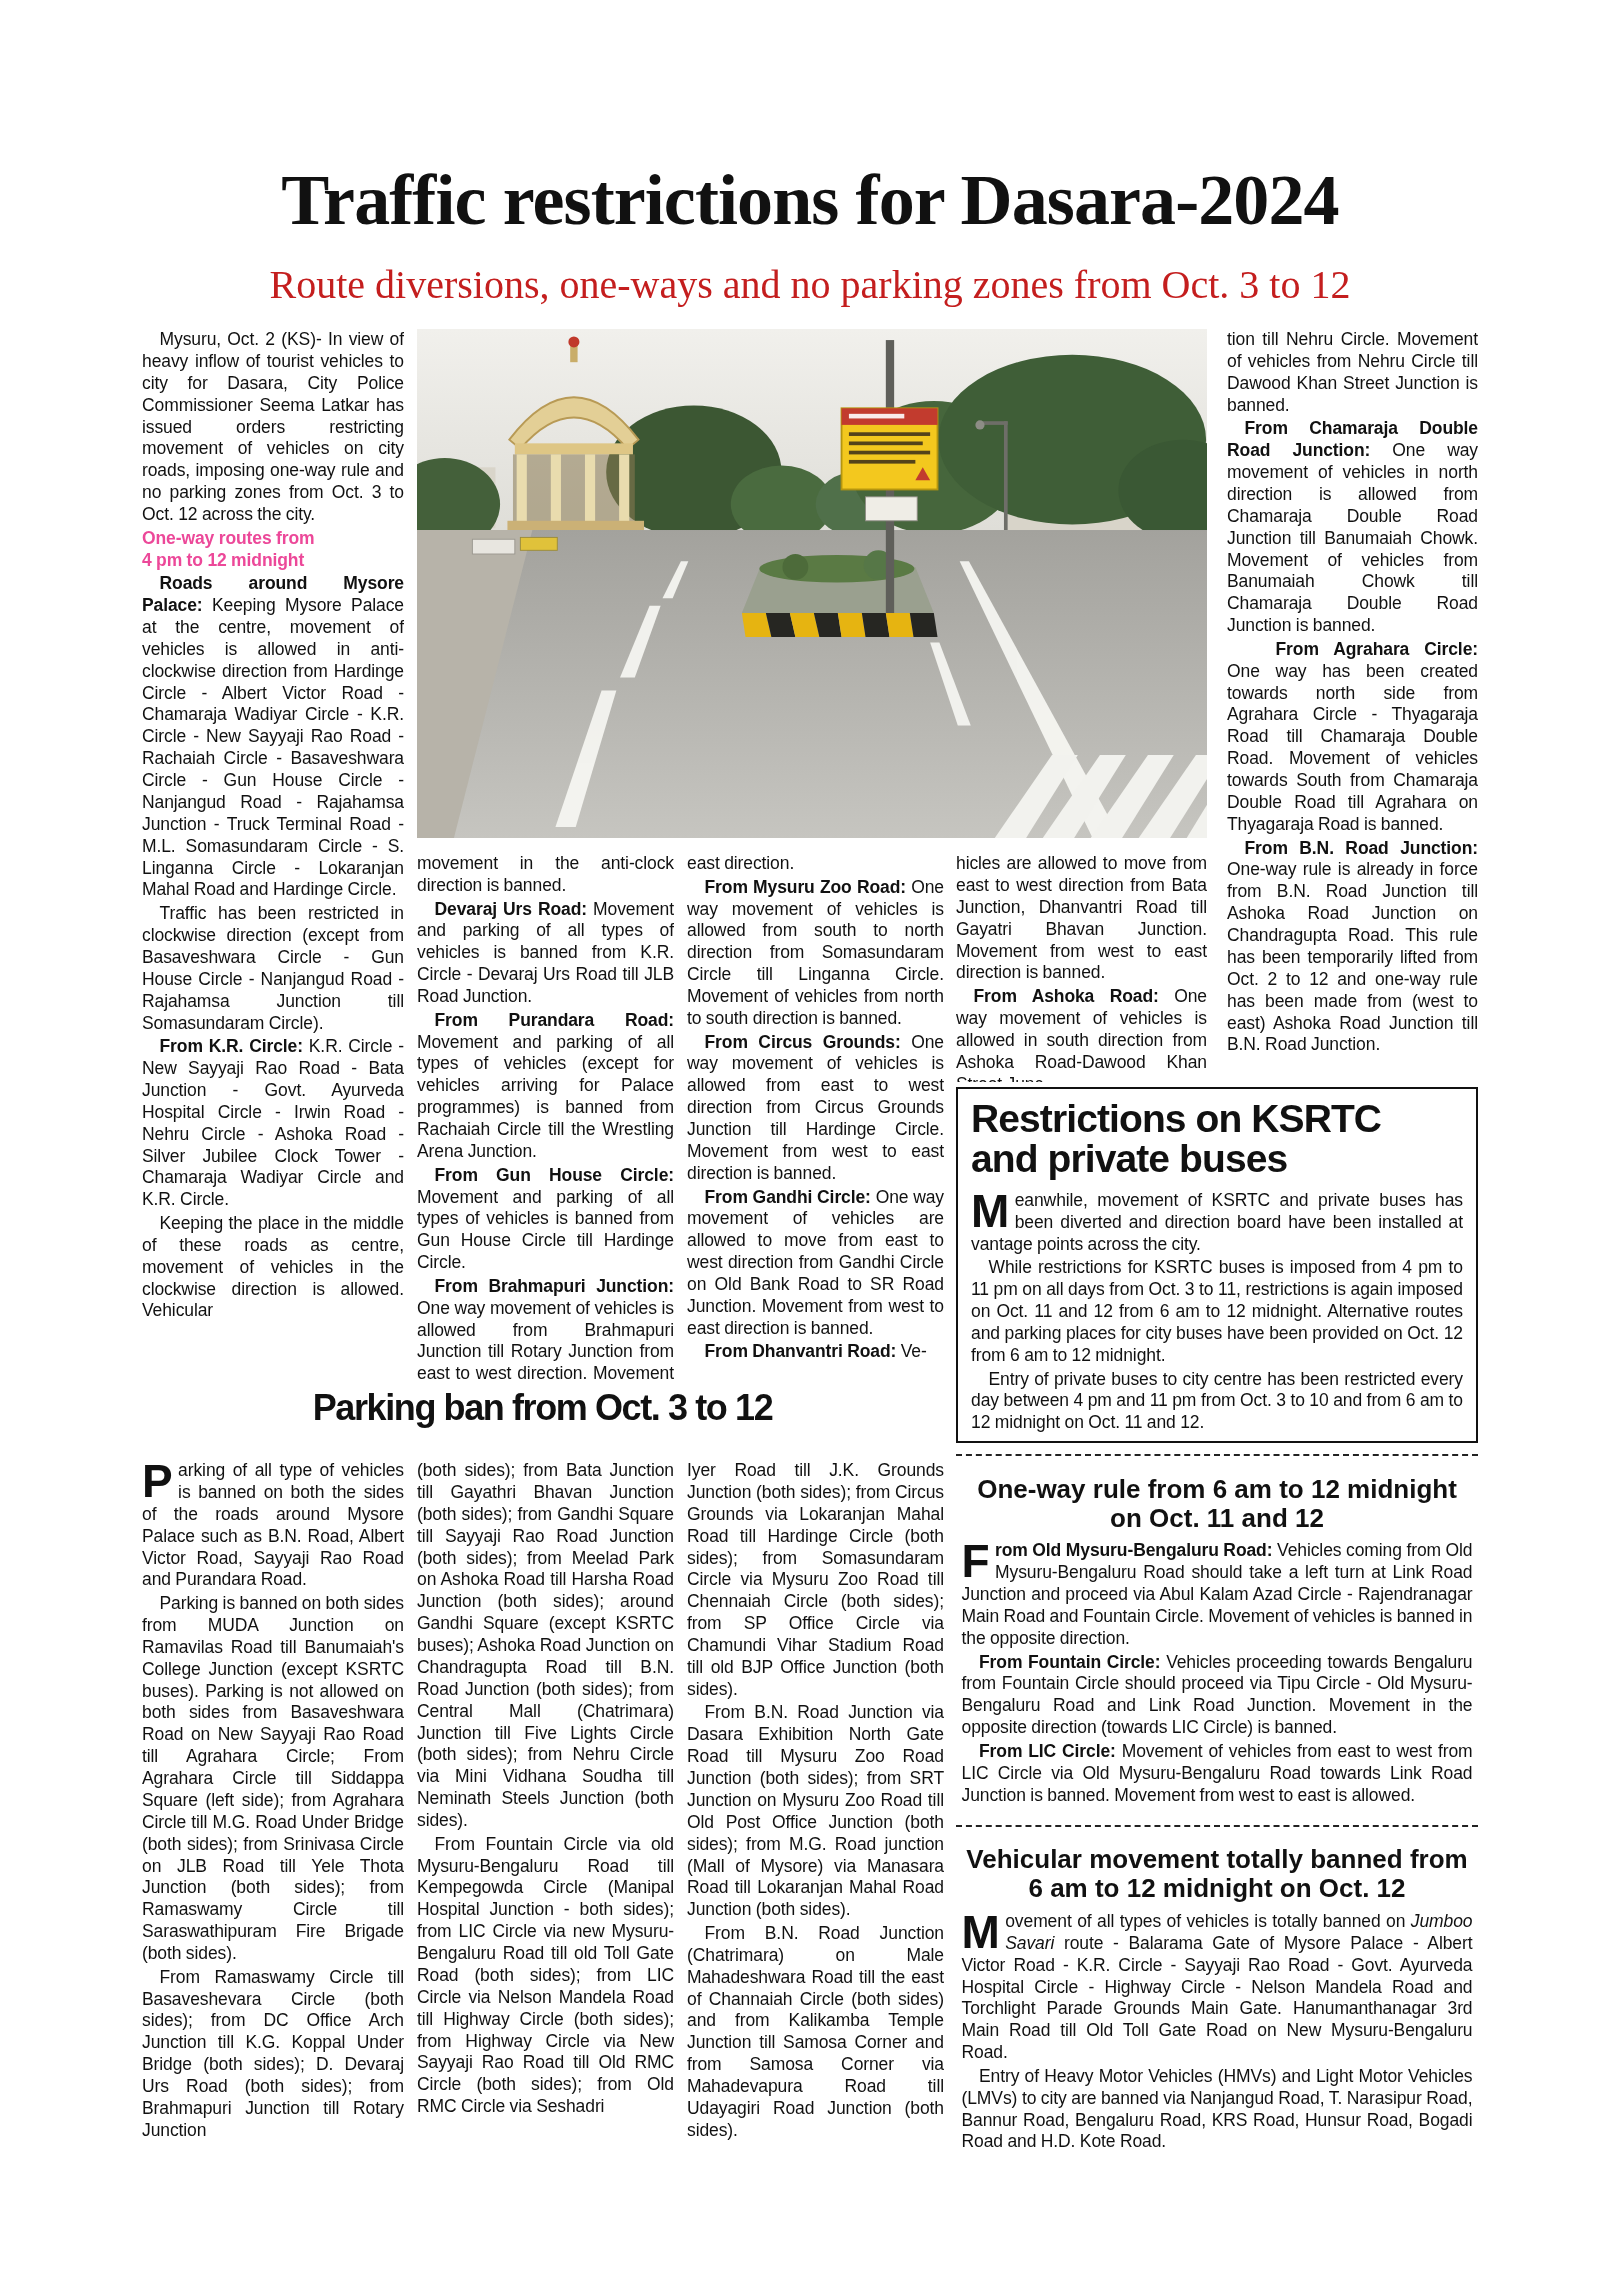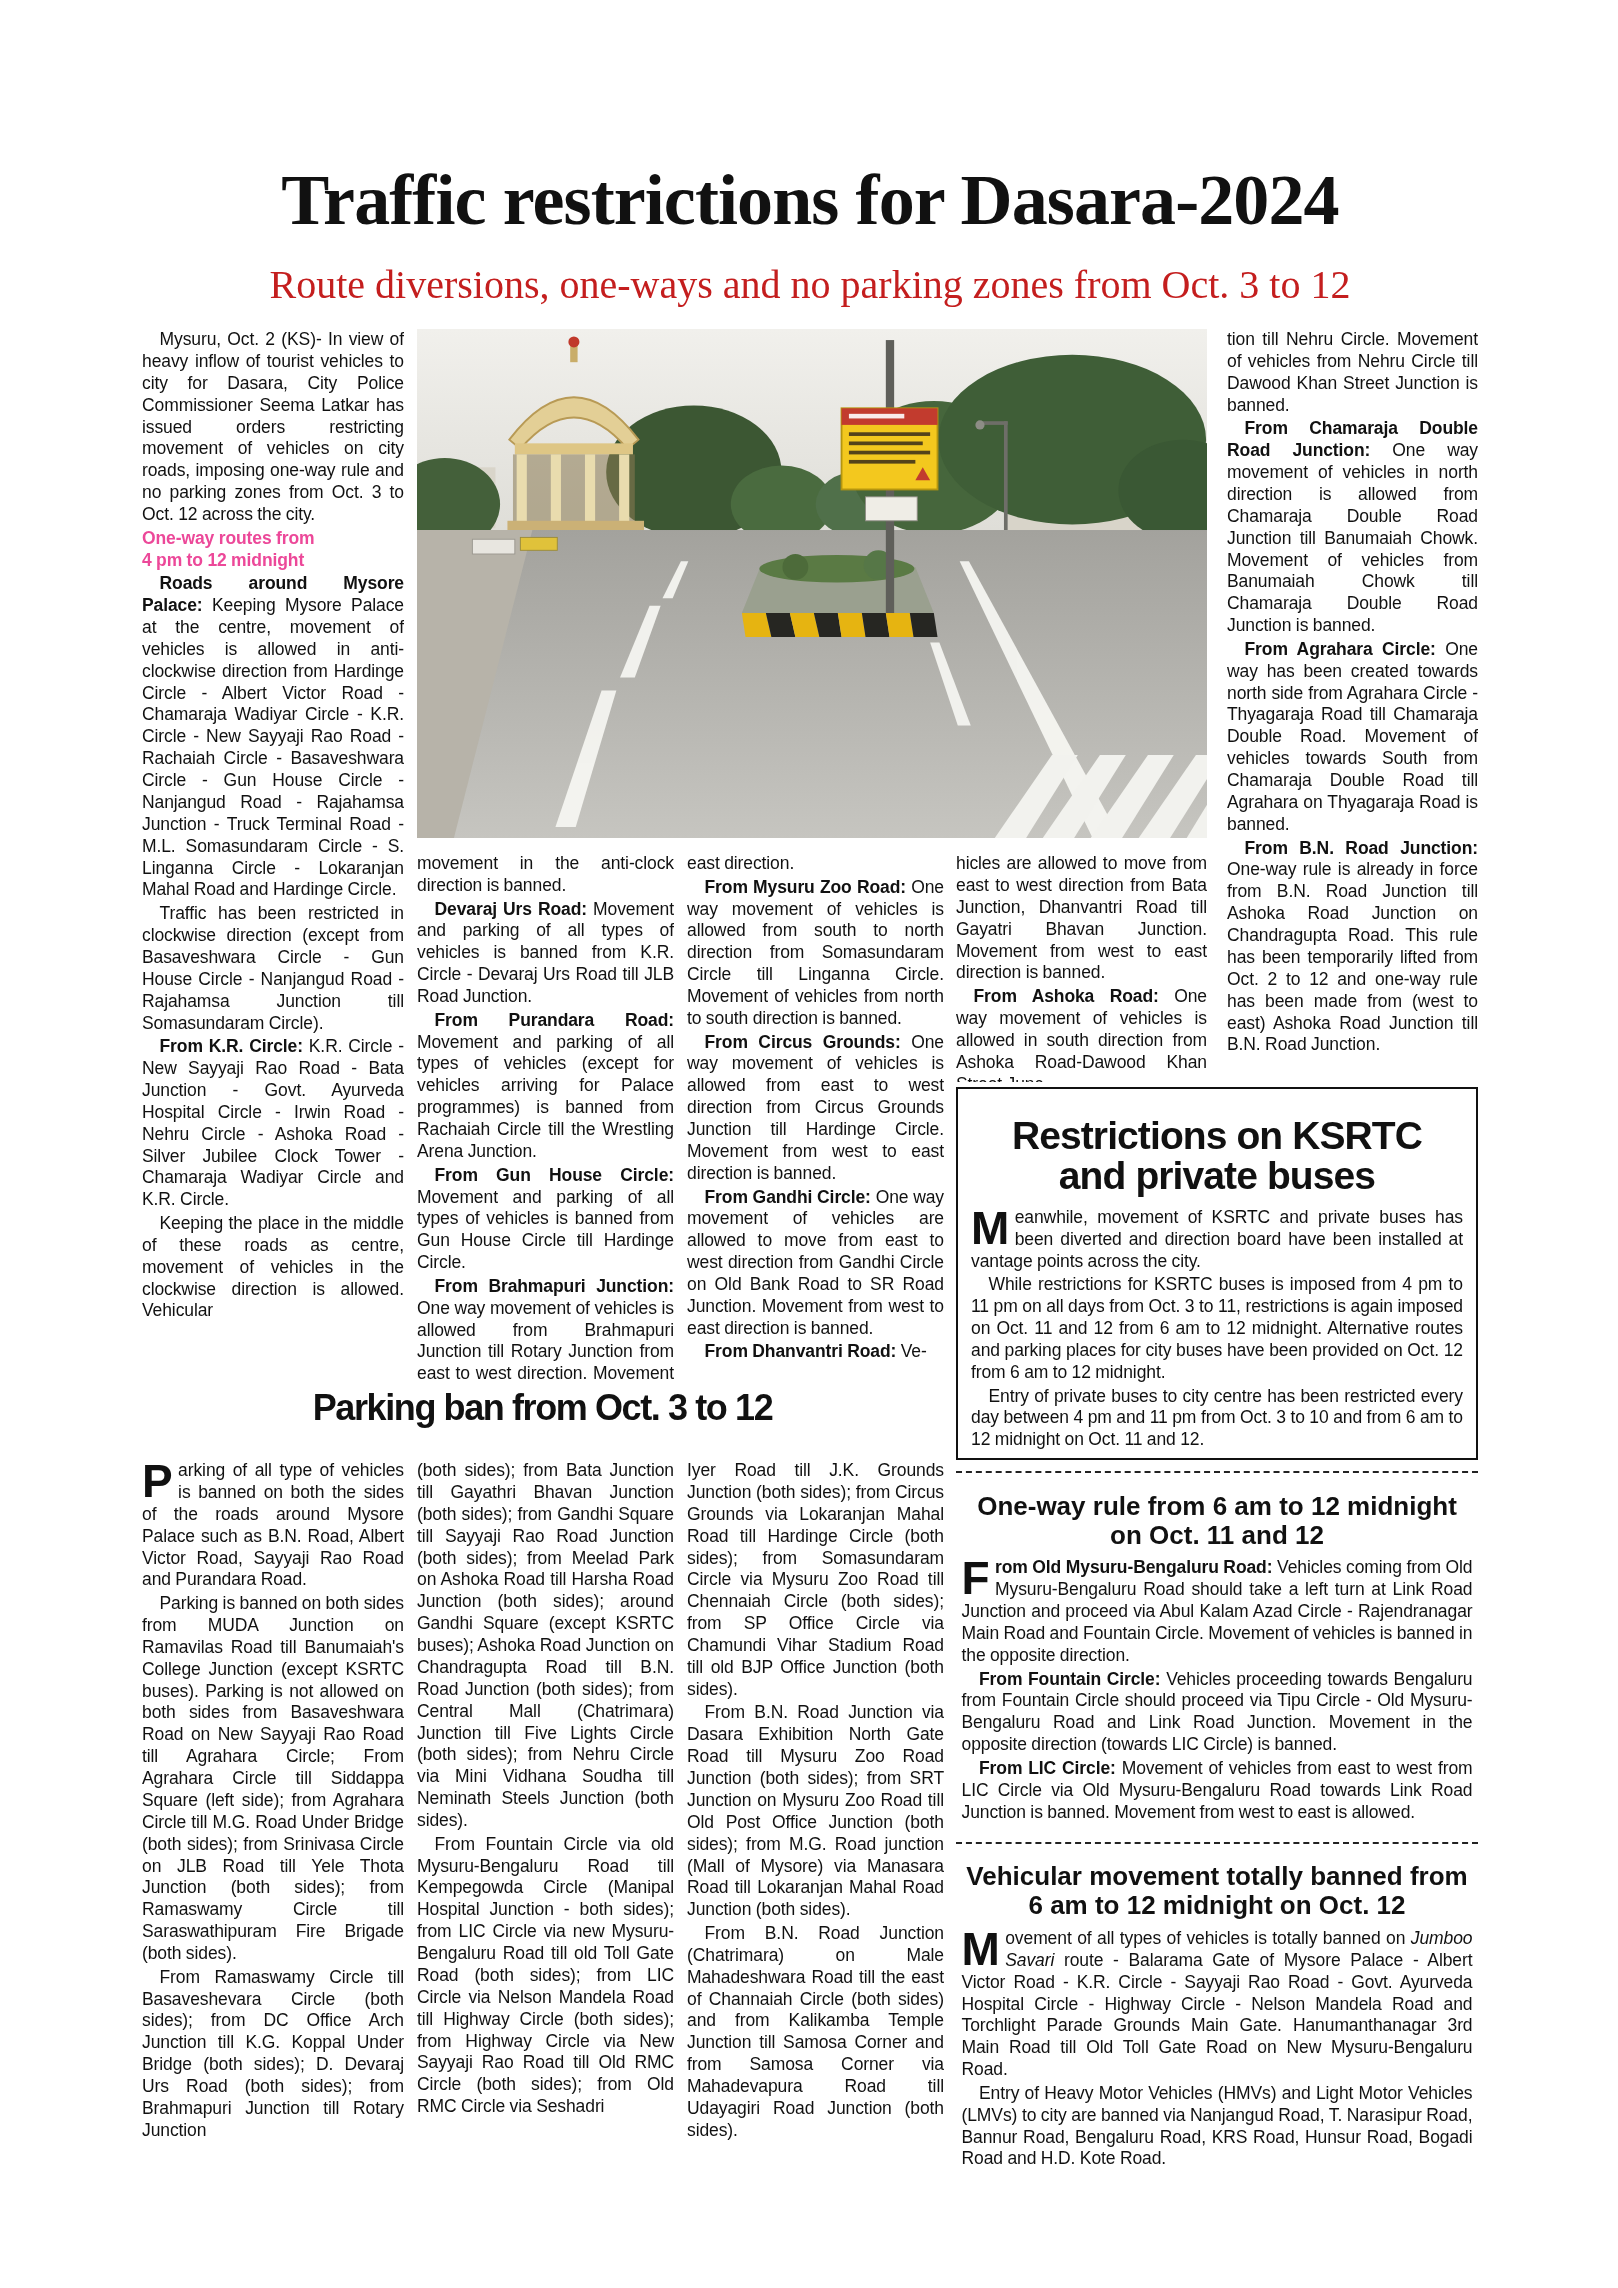--- a/index.html
+++ b/index.html
@@ -30,22 +30,22 @@
                     white-space:pre-line;font-size:18.5px;line-height:1.2;margin:5.5px 0;}
   .dropcap{float:left;font-weight:700;font-size:46px;line-height:37px;padding:2.8px 5.5px 0 0;}
 
   
   .photo{left:417px;top:329px;width:790px;height:509px;background:#dcdbd6;}
   .photo svg{display:block;width:100%;height:100%;}
 
   
   .right-box{left:956px;top:1087px;width:522px;height:1096px;overflow:hidden;}
   .ksrtc-box{border:2.8px solid #111;padding:7.4px 13px 5.5px 13px;min-height:347px;box-sizing:border-box;}
-  .section-title{font-size:39px;line-height:1.02;font-weight:700;text-align:center;
-                 white-space:pre-line;letter-spacing:-0.9px;margin:20px 0 11px 0;}
+  .section-title{font-size:39px;line-height:1.02;font-weight:700;text-align:left;
+                 white-space:pre-line;letter-spacing:-0.9px;margin:3px 0 11px 0;}
   .sub-section{padding:1.8px 5.5px;}
   .sub-title{font-size:26px;line-height:1.12;font-weight:700;text-align:center;
              white-space:pre-line;margin:5.5px 0 7.4px 0;}
   .right-box .para{margin-bottom:5.5px;font-size:18px;}
   .dashed-sep{border:0;border-top:2.8px dashed #222;margin:11px 0;height:0;}
   .oneway-sec{min-height:343px;}
   .banned-sec{min-height:305px;}
 
   
   .parking-headline{left:142px;top:1390px;width:801px;text-align:center;
@@ -188,21 +188,21 @@
       <p class="para indent"><span style="font-weight: 700;">From Gandhi Circle: </span><span>One way movement of vehicles are allowed to move from east to west direction from Gandhi Circle on Old Bank Road to SR Road Junction. Movement from west to east direction is banned.</span></p>
       <p class="para indent"><span style="font-weight: 700;">From Dhanvantri Road: </span><span>Ve-</span></p>
     </div>
   <div class="col body" style="left:956px;top:853px;width:251px;height:229px;">
       <p class="para"><span>hicles are allowed to move from east to west direction from Bata Junction, Dhanvantri Road till Gayatri Bhavan Junction. Movement from west to east direction is banned.</span></p>
       <p class="para indent"><span style="font-weight: 700;">From Ashoka Road: </span><span>One way movement of vehicles is allowed in south direction from Ashoka Road-Dawood Khan Street Junc-</span></p>
     </div>
   <div class="col body" style="left:1227px;top:329px;width:251px;height:749px;">
       <p class="para"><span>tion till Nehru Circle. Movement of vehicles from Nehru Circle till Dawood Khan Street Junction is banned.</span></p>
       <p class="para indent"><span style="font-weight: 700;">From Chamaraja Double Road Junction: </span><span>One way movement of vehicles in north direction is allowed from Chamaraja Double Road Junction till Banumaiah Chowk. Movement of vehicles from Banumaiah Chowk till Chamaraja Double Road Junction is banned.</span></p>
-      <p class="para indent"><span style="font-weight: 700;">From Agrahara Circle: </span><span>One way has been created towards north side from Agrahara Circle - Thyagaraja Road till Chamaraja Double Road. Movement of vehicles towards South from Chamaraja Double Road till Agrahara on Thyagaraja Road is banned.</span></p>
+      <p class="para indent"><span style="font-weight: 700; margin-left: 31px;">From Agrahara Circle: </span><span>One way has been created towards north side from Agrahara Circle - Thyagaraja Road till Chamaraja Double Road. Movement of vehicles towards South from Chamaraja Double Road till Agrahara on Thyagaraja Road is banned.</span></p>
       <p class="para indent"><span style="font-weight: 700;">From B.N. Road Junction: </span><span>One-way rule is already in force from B.N. Road Junction till Ashoka Road Junction on Chandragupta Road. This rule has been temporarily lifted from Oct. 2 to 12 and one-way rule has been made from (west to east) Ashoka Road Junction till B.N. Road Junction.</span></p>
     </div>
 
   <div class="abs right-box body">
     <div class="ksrtc-box">
       <div class="section-title">Restrictions on KSRTC
 and private buses</div>
       <div>
           <p class="para"><span class="dropcap">M</span><span>eanwhile, movement of KSRTC and private buses has been diverted and direction board have been installed at vantage points across the city.</span></p>
           <p class="para indent"><span>While restrictions for KSRTC buses is imposed from 4 pm to 11 pm on all days from Oct. 3 to 11, restrictions is again imposed on Oct. 11 and 12 from 6 am to 12 midnight. Alternative routes and parking places for city buses have been provided on Oct. 12 from 6 am to 12 midnight.</span></p>

